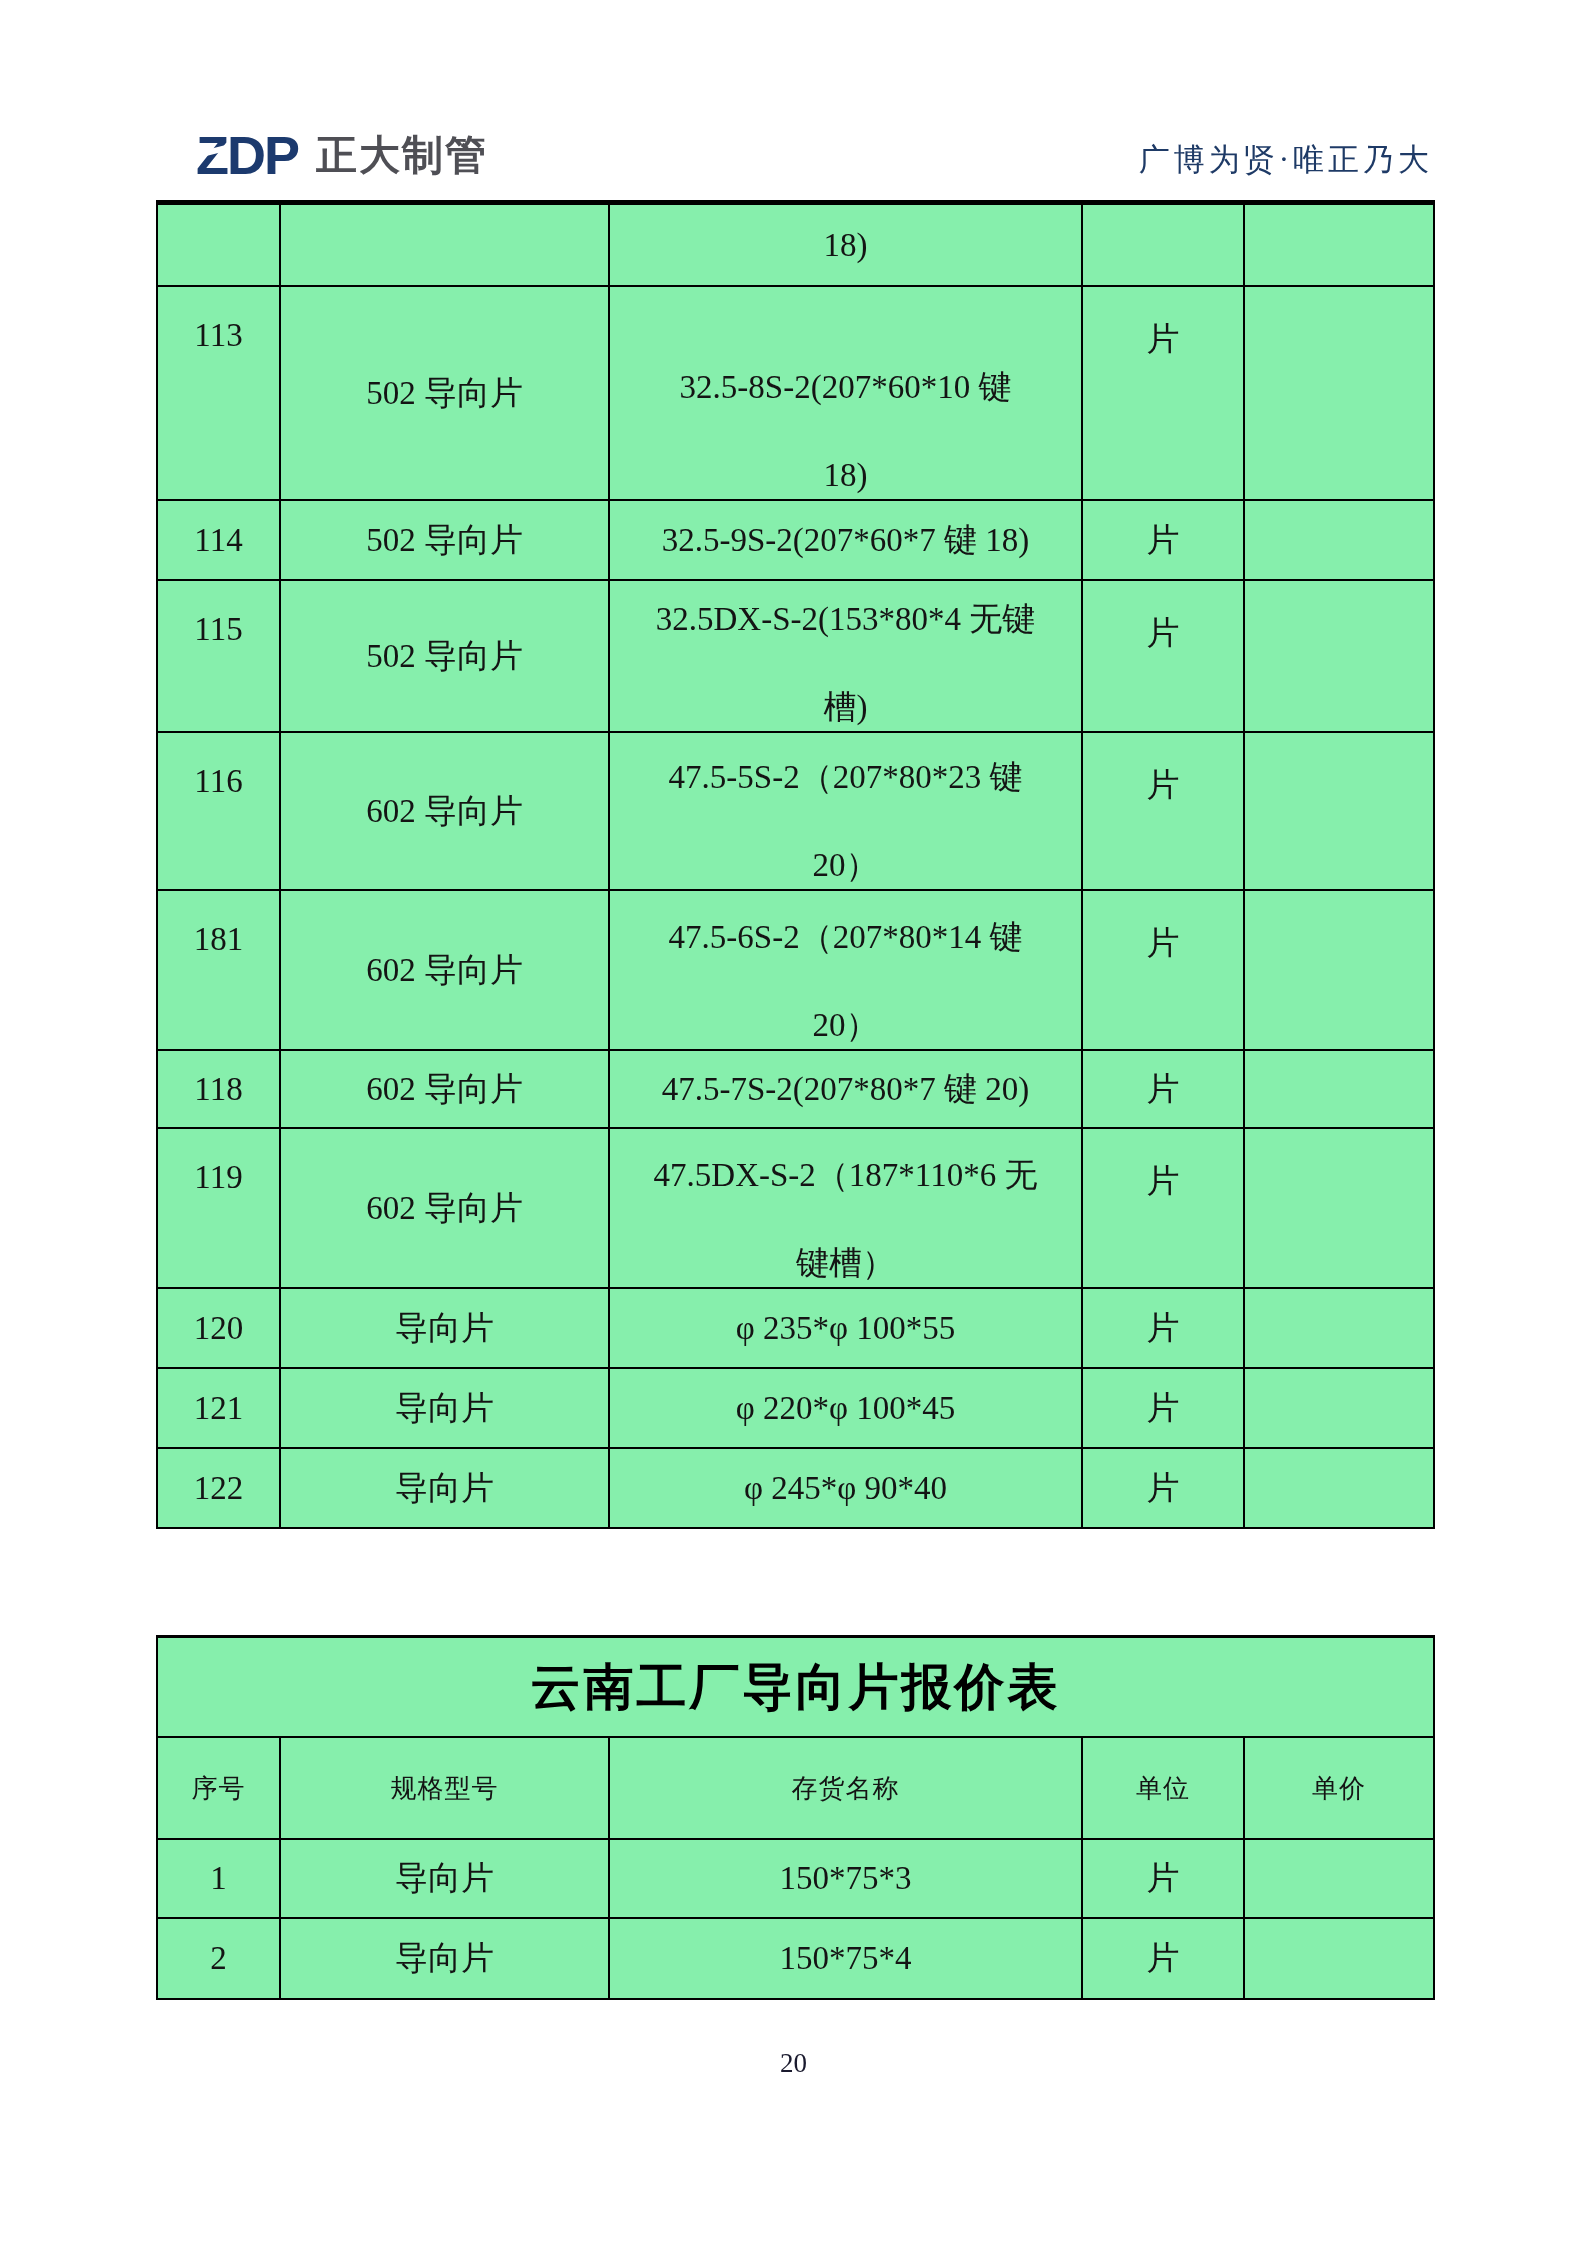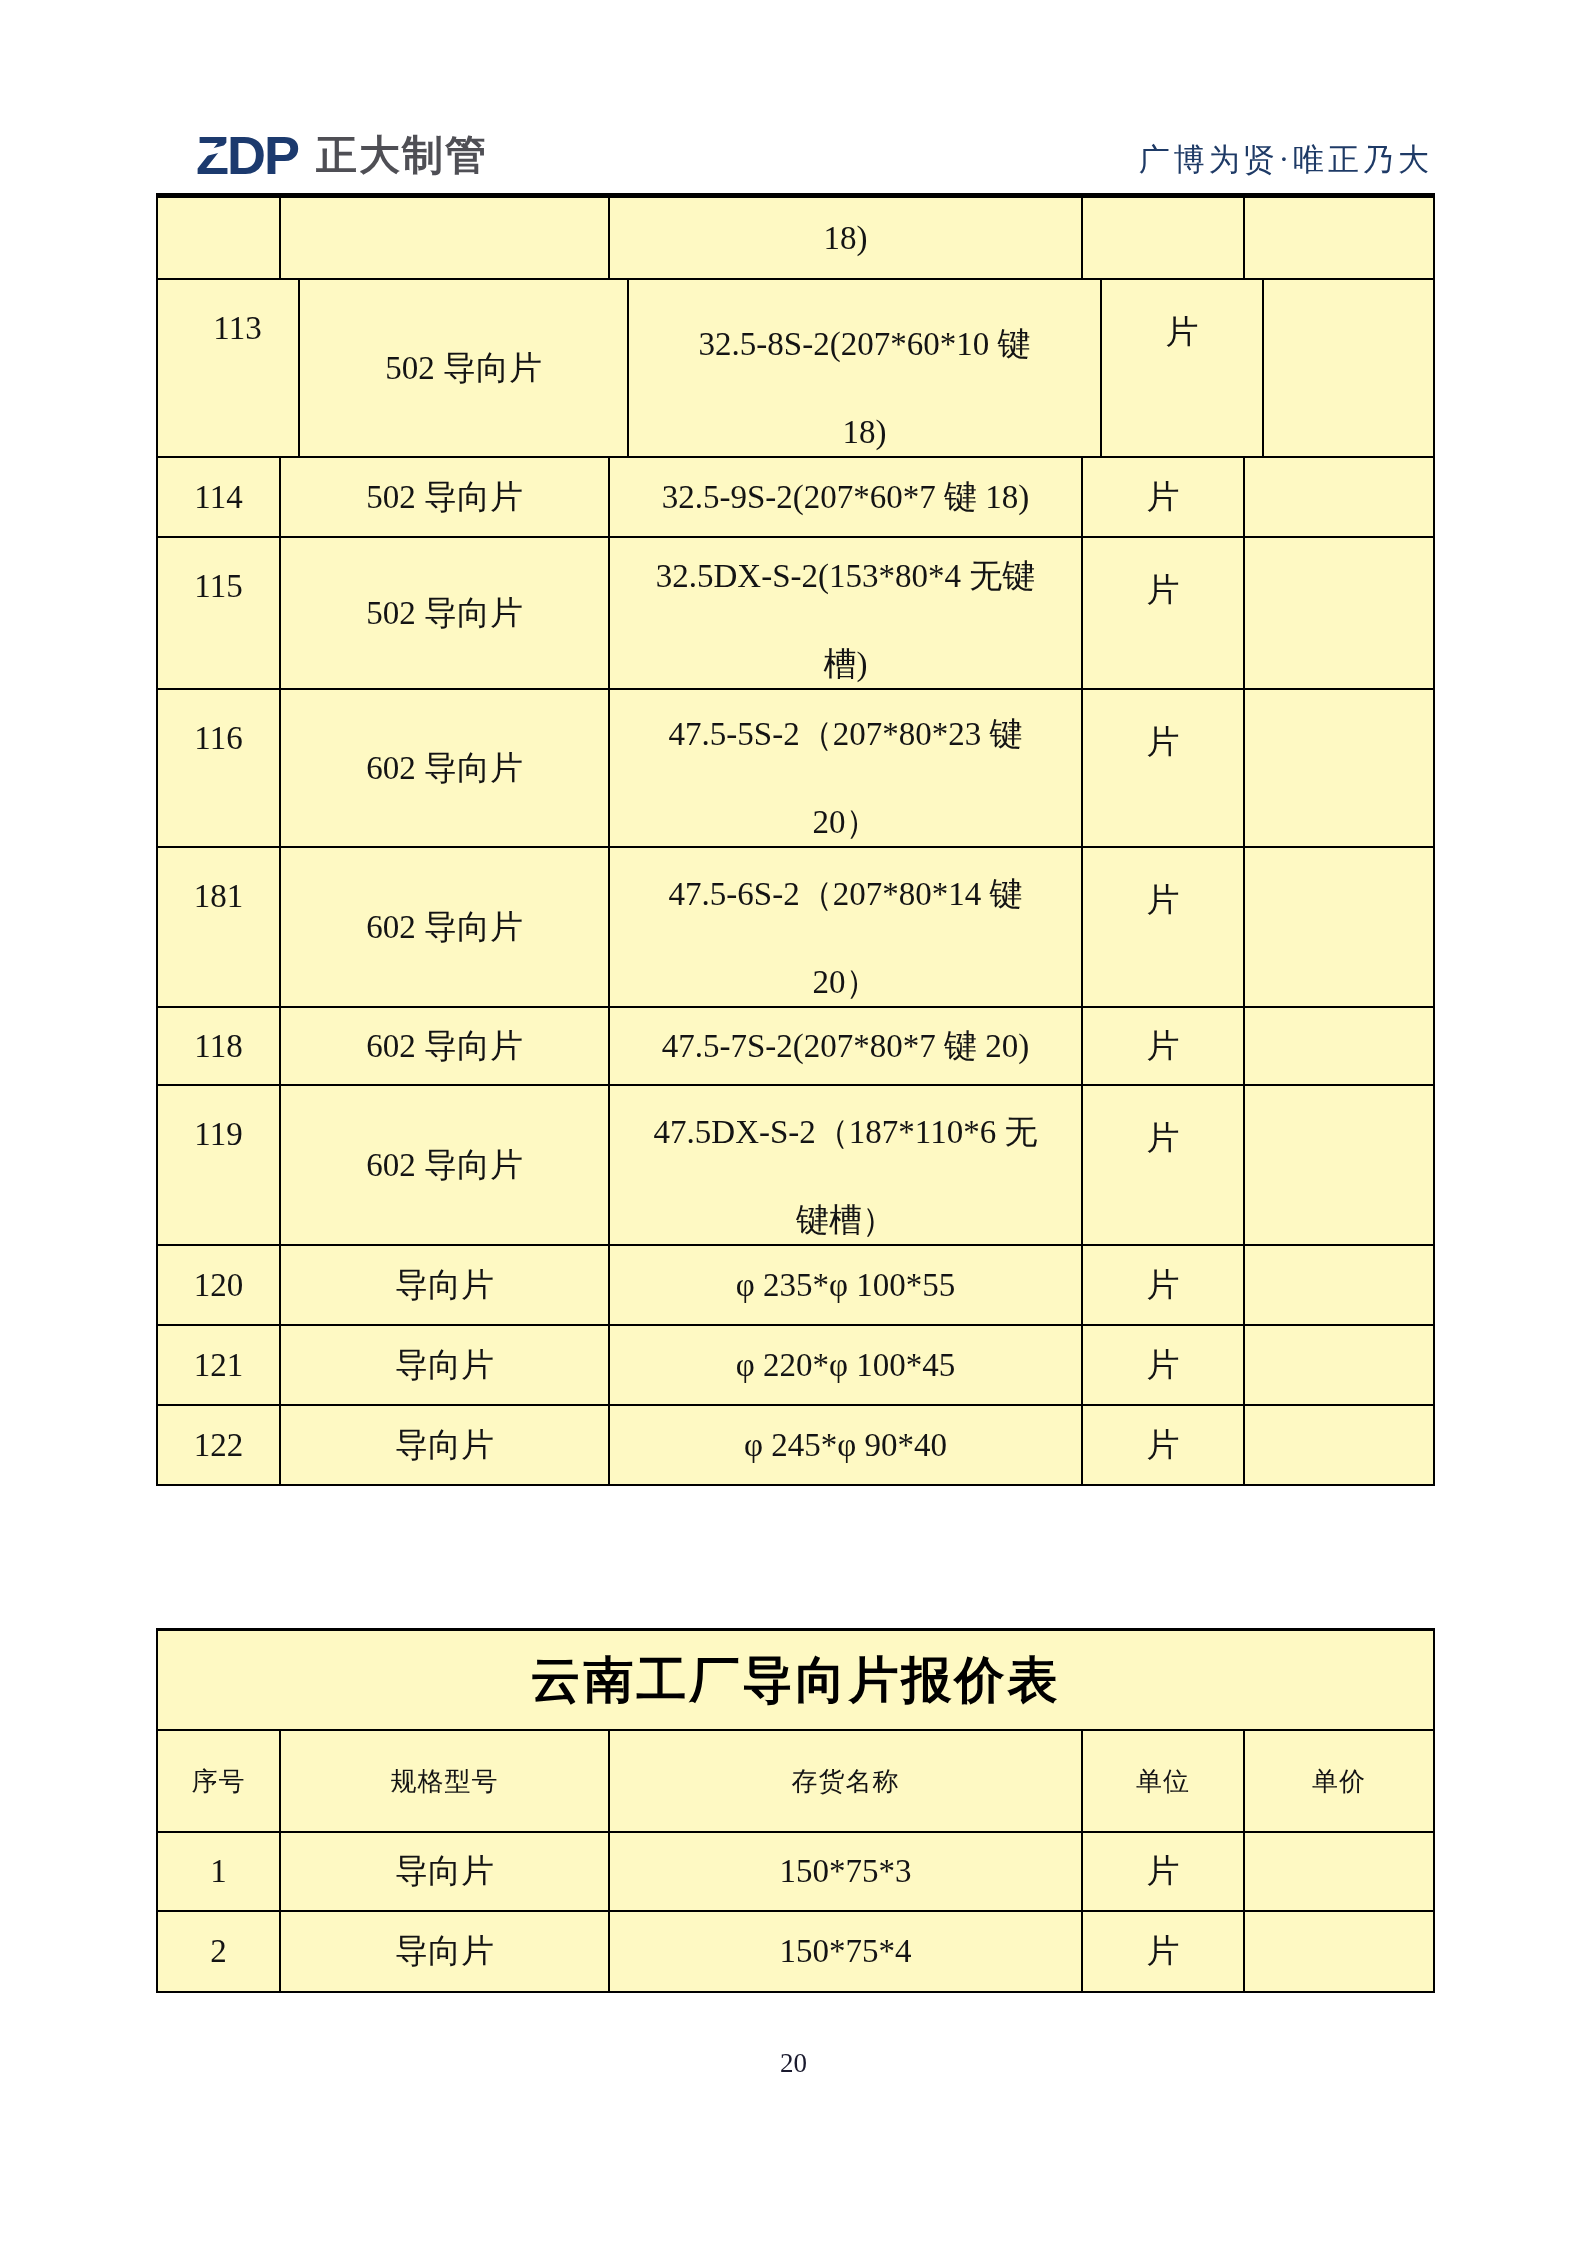--- a/index.html
+++ b/index.html
@@ -35,21 +35,22 @@
   .letterhead-slogan {
     position: absolute; right: 154px; top: 143px;
     font-size: 31px; line-height: 1.1; letter-spacing: 4px;
     color: #1e3a66; white-space: nowrap;
   }
 
   
   .doc-table {
     position: absolute; left: 156px; width: 1279px;
     border: 2px solid #000; box-sizing: border-box;
-    background: #fef9c3;
+    background: #86efac;
+    margin-top: 7px;
   }
   #table-continued { top: 193px; border-top: 5px solid #000; }
   #table-quote     { top: 1628px; border-width: 3px 2px 2px 2px; }
 
   .trow {
     display: grid;
     grid-template-columns: 123px 329px 473px 162px 188px;
     border-bottom: 2px solid #000;
     box-sizing: border-box;
   }
@@ -58,21 +59,21 @@
 
   .c {
     display: flex; align-items: center; justify-content: center;
     border-right: 2px solid #000; box-sizing: border-box;
     font-size: 33px; overflow: hidden;
   }
   .c:last-child { border-right: none; }
   .title-row .c { border-right: none; }
 
   
-  .h82  { height: 82px; }  .h166 { height: 178px; padding-left: 19px; }
+  .h82  { height: 82px; }  .h166 { height: 214px; }
   .h80  { height: 80px; }  .h152 { height: 152px; }
   .h158 { height: 158px; } .h160 { height: 160px; }
   .h78  { height: 78px; }  .h79  { height: 79px; }
   .h100 { height: 100px; } .h102 { height: 102px; }
 
   
   .vtop { align-items: flex-start; padding-top: 30px; }
 
   .spec2 {
     flex-direction: column; justify-content: flex-end;

